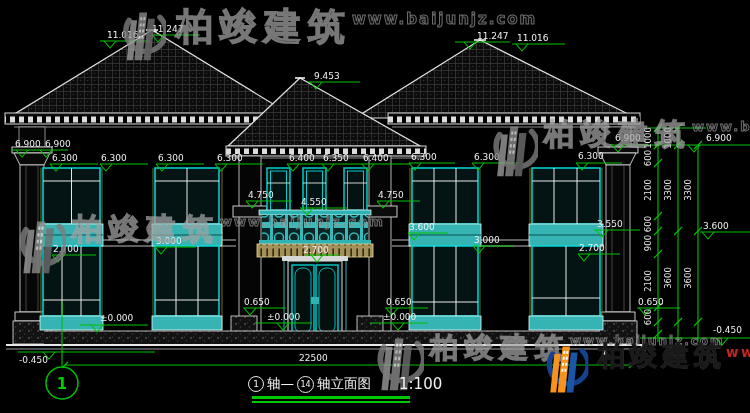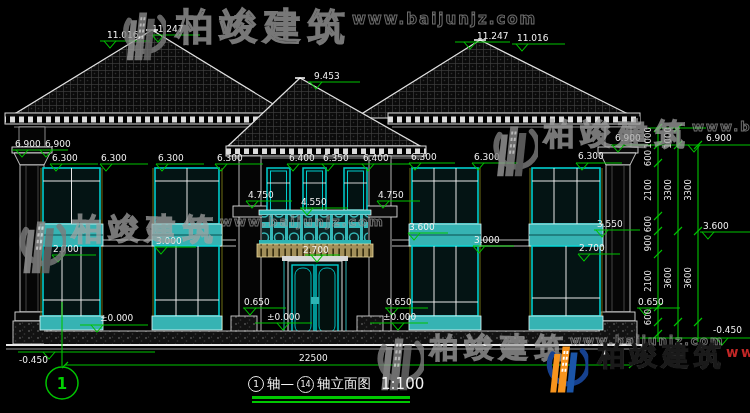--- a/index.html
+++ b/index.html
@@ -26,21 +26,21 @@
   #wm5 .wm5-cn{font-size:27px;font-weight:bold;letter-spacing:5px;color:#f4f4f4;
                -webkit-text-stroke:1.2px #1a1a1a;line-height:1.05;white-space:nowrap;}
   #wm5 .wm5-url{font-size:13.5px;font-weight:bold;letter-spacing:2.5px;color:#c22726;
                 margin-top:2px;white-space:nowrap;}
   
   .titlebar{position:absolute;left:248px;top:372px;width:210px;height:24px;color:#f2f2f2;
             display:flex;align-items:center;gap:3px;font-size:13.5px;white-space:nowrap;}
   .bubble{display:inline-flex;align-items:center;justify-content:center;border:1.2px solid #e8e8e8;
           border-radius:50%;width:14px;height:14px;font-size:9px;flex:0 0 auto;}
   .bubble.small{width:15px;height:15px;font-size:8px;text-align:center;}
-  .scale{font-size:15px;margin-left:7px;}
+  .scale{font-size:15px;margin-left:25px;}
   .title-underline-1{position:absolute;left:252px;top:396px;width:158px;height:3px;background:#00c800;}
   .title-underline-2{position:absolute;left:252px;top:401px;width:158px;height:1.5px;background:#00c800;}
 </style>
 </head>
 <body>
 
 <div class="stage">
 
 <svg id="drawing" width="750" height="413" viewBox="0 0 750 413">
   <defs>

